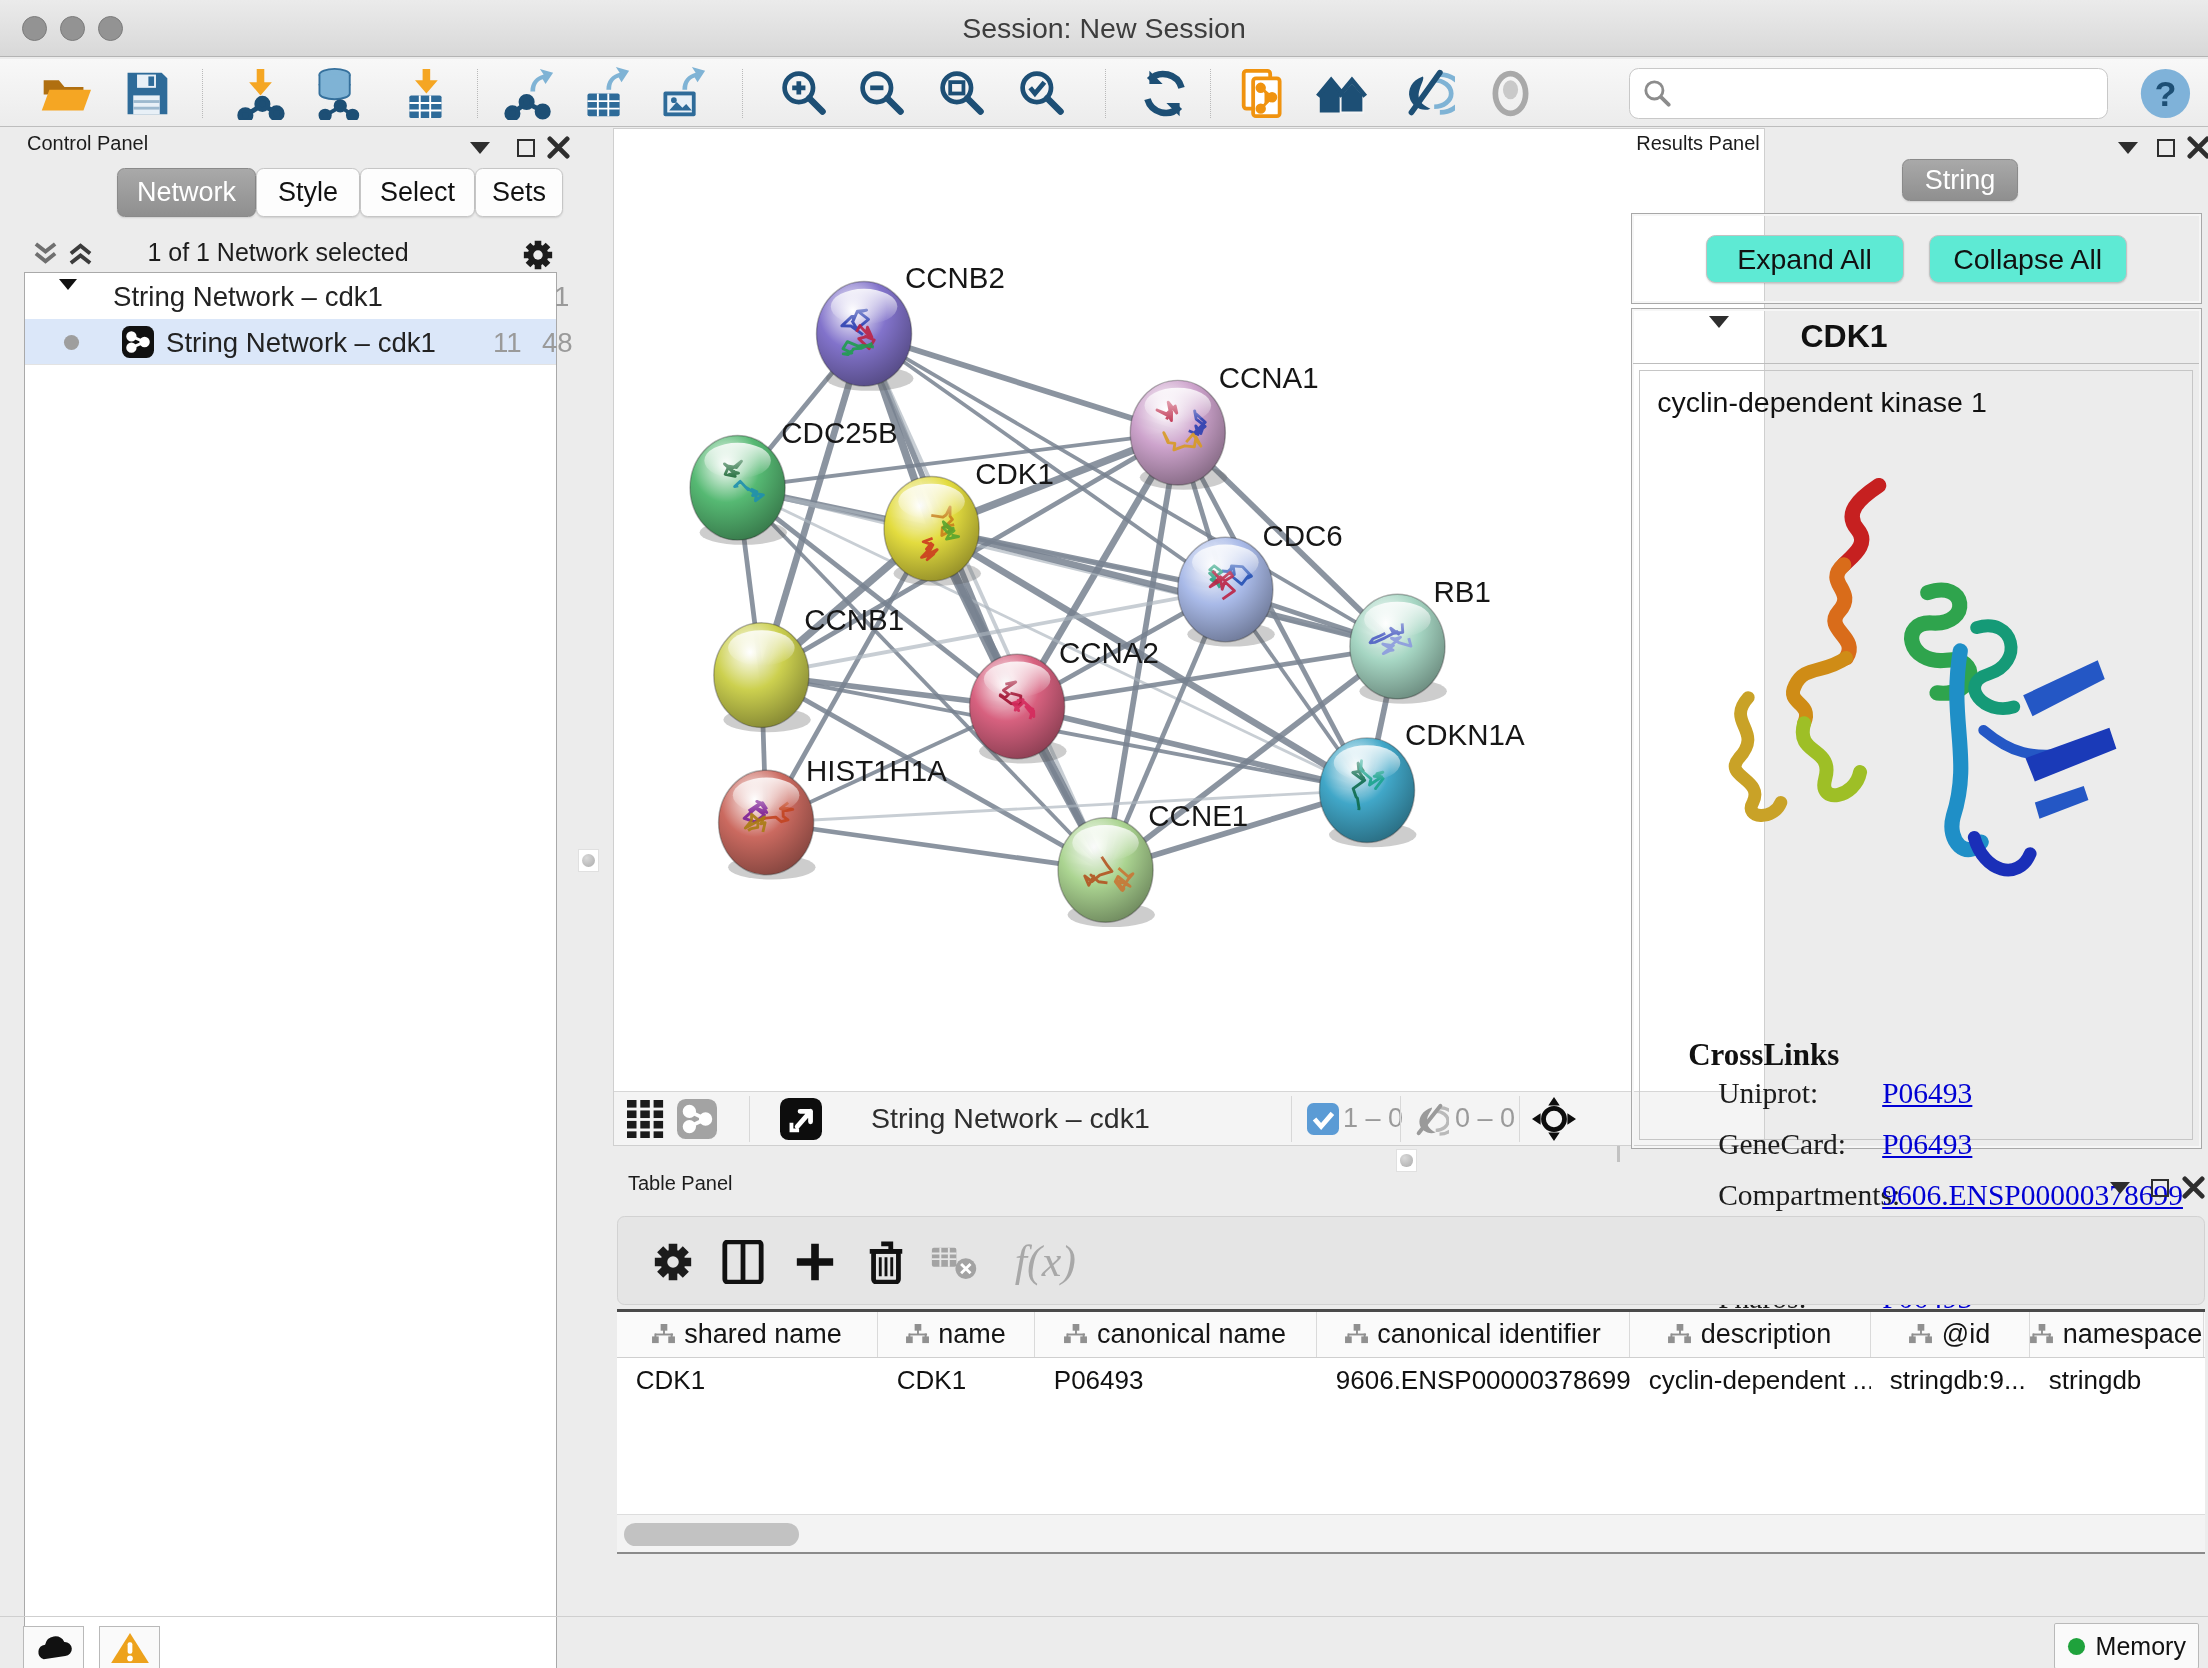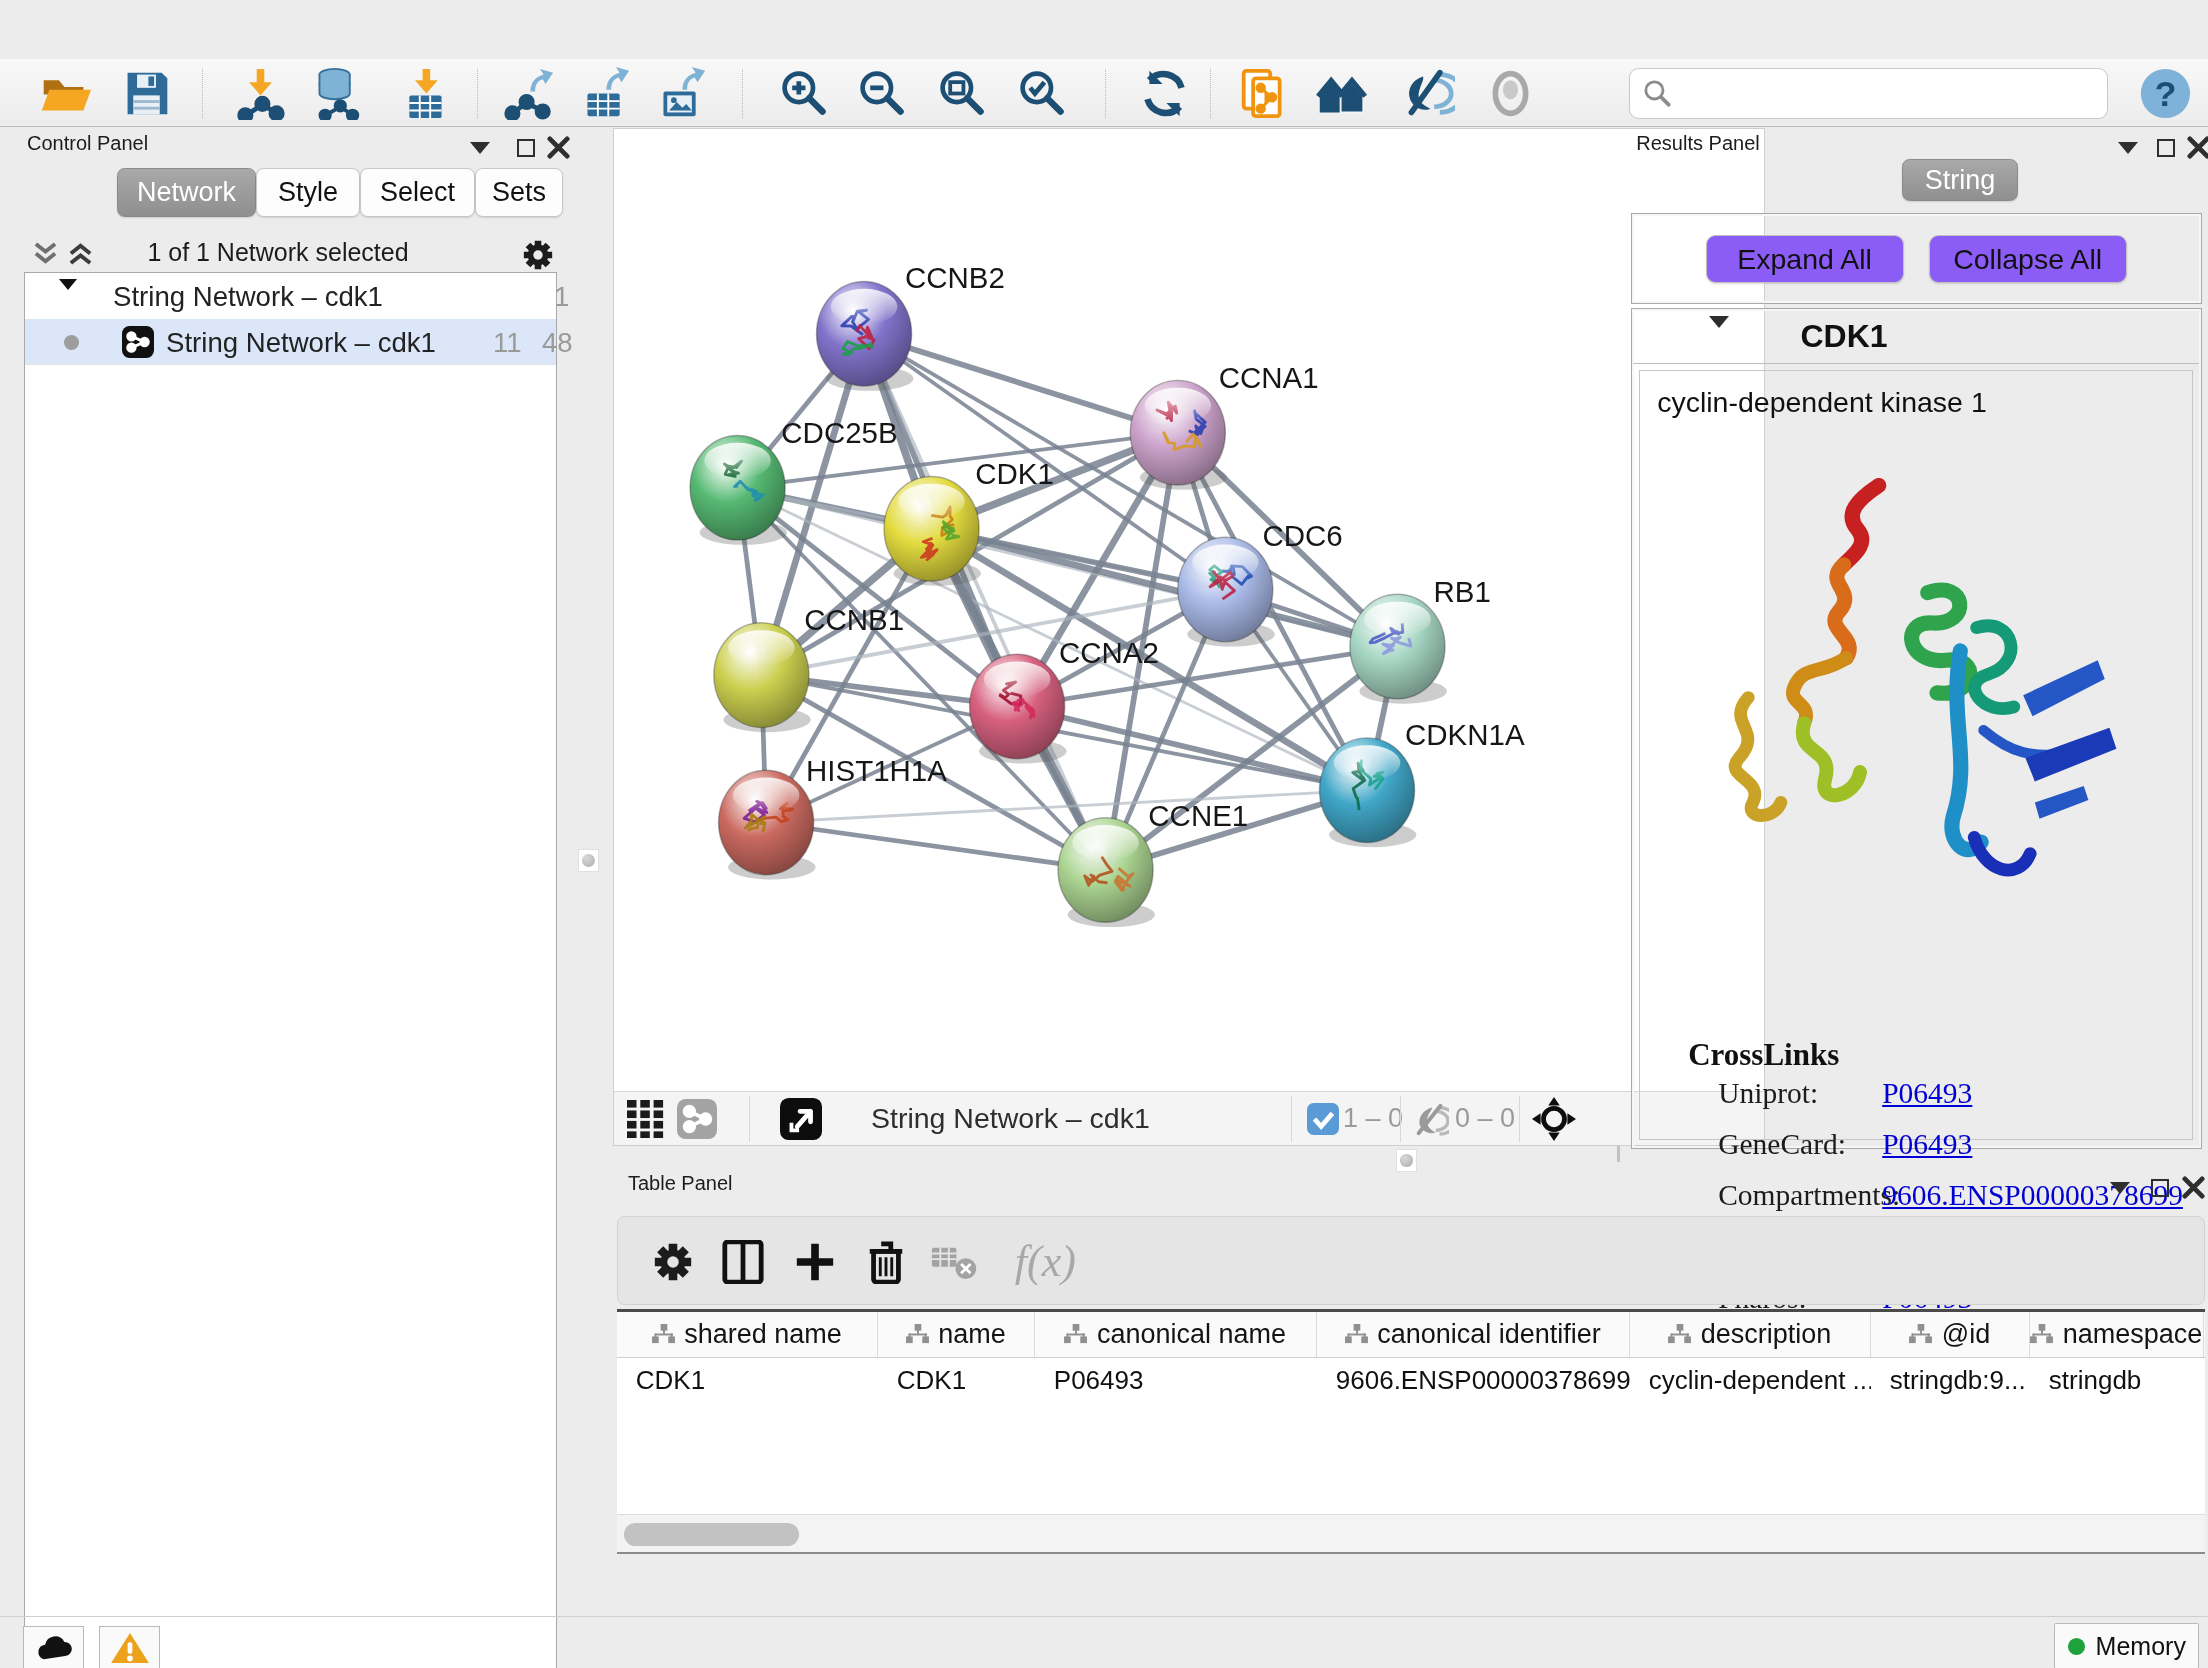--- a/index.html
+++ b/index.html
@@ -67,21 +67,21 @@
   #nf-title { font-size:28.5px; color:#2e2e2e; }
   .nf-count { font-size:27px; color:#9a9a9a; }
   #h-splitter-dot { position:absolute; left:1396px; top:1149px; }
   #h-splitter-dot i { width:12.4px; height:12.4px; }
 
   
   #results-panel { position:absolute; left:1623px; top:128px; width:586px; height:1034px; }
   #rp-string-tab { position:absolute; left:232px; top:31px; width:116px; height:42px; }
   #rp-box1 { position:absolute; left:7.6px; top:85px; width:571px; height:91px;
     border:1.9px solid #a8a8a8; box-shadow:inset 0 0 0 1.9px #f6f6f6; }
-  .rp-btn { position:absolute; top:21px; height:48px; background:#8b5cf6; border:1px solid #c2c2c2;
+  .rp-btn { position:absolute; top:21px; height:48px; background:#5eead4; border:1px solid #c2c2c2;
     border-radius:9.5px; font-size:28.5px; display:flex; align-items:center; justify-content:center;
     box-shadow:0 1px 1.9px rgba(0,0,0,.15); color:#111; }
   #rp-box2 { position:absolute; left:7.6px; top:180px; width:571px; height:841px;
     border:1.9px solid #a8a8a8; box-shadow:inset 0 0 0 1.9px #f6f6f6; }
   #rp-entry-head { position:absolute; left:1.9px; top:1.9px; right:1.9px; height:53px; border-bottom:1.9px solid #bdbdbd;
     display:flex; align-items:center; }
   #rp-gene { font-size:32px; font-weight:bold; color:#111; }
   #rp-content { position:absolute; left:7.6px; top:61px; right:7.6px; bottom:7.6px; border:1px solid #c6c6c6; }
   #rp-desc { position:absolute; left:17px; top:15px; font-size:28.5px; color:#111; }
   #rp-protein { position:absolute; left:43px; top:76px; }
@@ -116,20 +116,26 @@
   #cloud-btn { left:23px; top:1626px; width:61px; height:44px; }
   #warn-btn { left:99px; top:1626px; width:61px; height:44px; }
 
   svg { display:block; }
 </style>
 </head>
 <body>
 
 <div id="app">
 
+  <div id="titlebar">
+    <span class="traffic" style="left:22px"></span>
+    <span class="traffic" style="left:60px"></span>
+    <span class="traffic" style="left:98px"></span>
+    <div id="win-title">Session: New Session</div>
+  </div>
 
   <div id="toolbar">
     <span class="tbtn" style="left:38px">
       <svg width="53" height="53" viewBox="0 0 56 56">
           <path d="M6 14 h16 l6 7 h20 v8 H6z" fill="#b06f10"></path>
           <path d="M4 46 L12 24 h44 L48 46z" fill="#f5a623"></path>
         </svg>
     </span>
     <span class="tbtn" style="left:120px">
       <svg width="53" height="53" viewBox="0 0 56 56">

